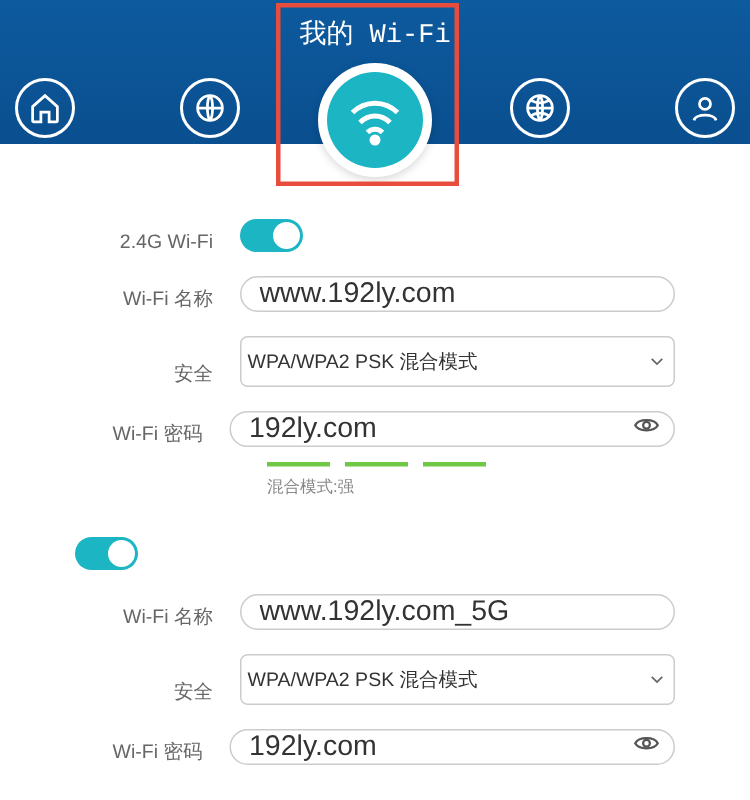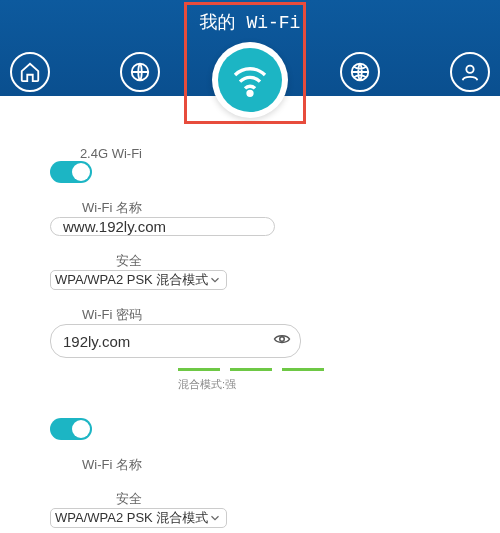--- a/index.html
+++ b/index.html
@@ -72,23 +72,22 @@
   width: 122px;
   height: 122px;
   border: 3px solid #e74c3c;
   pointer-events: none;
 }
 .content {
   padding: 50px 50px 0 50px;
 }
 .row {
   display: flex;
-  align-items: flex-start;
+  align-items: flex-end;
   margin-bottom: 16px;
-  flex-direction: column;
 }
 .label {
   width: 110px;
   text-align: right;
   font-size: 13px;
   color: #666;
   padding-right: 18px;
 }
 .toggle {
   width: 42px;
@@ -103,25 +102,25 @@
   position: absolute;
   right: 2px;
   top: 2px;
   width: 18px;
   height: 18px;
   background: #fff;
   border-radius: 50%;
 }
 .input {
   flex: 1;
-  height: 34px;
+  height: 24px;
   border: 1px solid #ccc;
   border-radius: 16px;
   padding: 0 12px;
-  font-size: 15px;
+  font-size: 19px;
   color: #333;
   outline: none;
 }
 .select {
   flex: 1;
   height: 34px;
   border: 1px solid #ccc;
   border-radius: 5px;
   padding: 0 4px;
   font-size: 13px;
@@ -251,20 +250,21 @@
     <div class="strength-text">混合模式:强</div>
   </div>
 
   <div class="section-gap"></div>
 
   <div class="row">
     <div class="toggle"></div>
   </div>
   <div class="row">
     <div class="label">Wi-Fi 名称</div>
+    <input class="input" value="www.192ly.com_5G" style="">
   </div>
   <div class="row">
     <div class="label">安全</div>
     <div class="select">
       <span>WPA/WPA2 PSK 混合模式</span>
       <svg class="chevron" viewBox="0 0 24 24" fill="none" stroke="#666" stroke-width="2">
           <path d="M6 9l6 6 6-6"></path>
         </svg>
     </div>
   </div>

